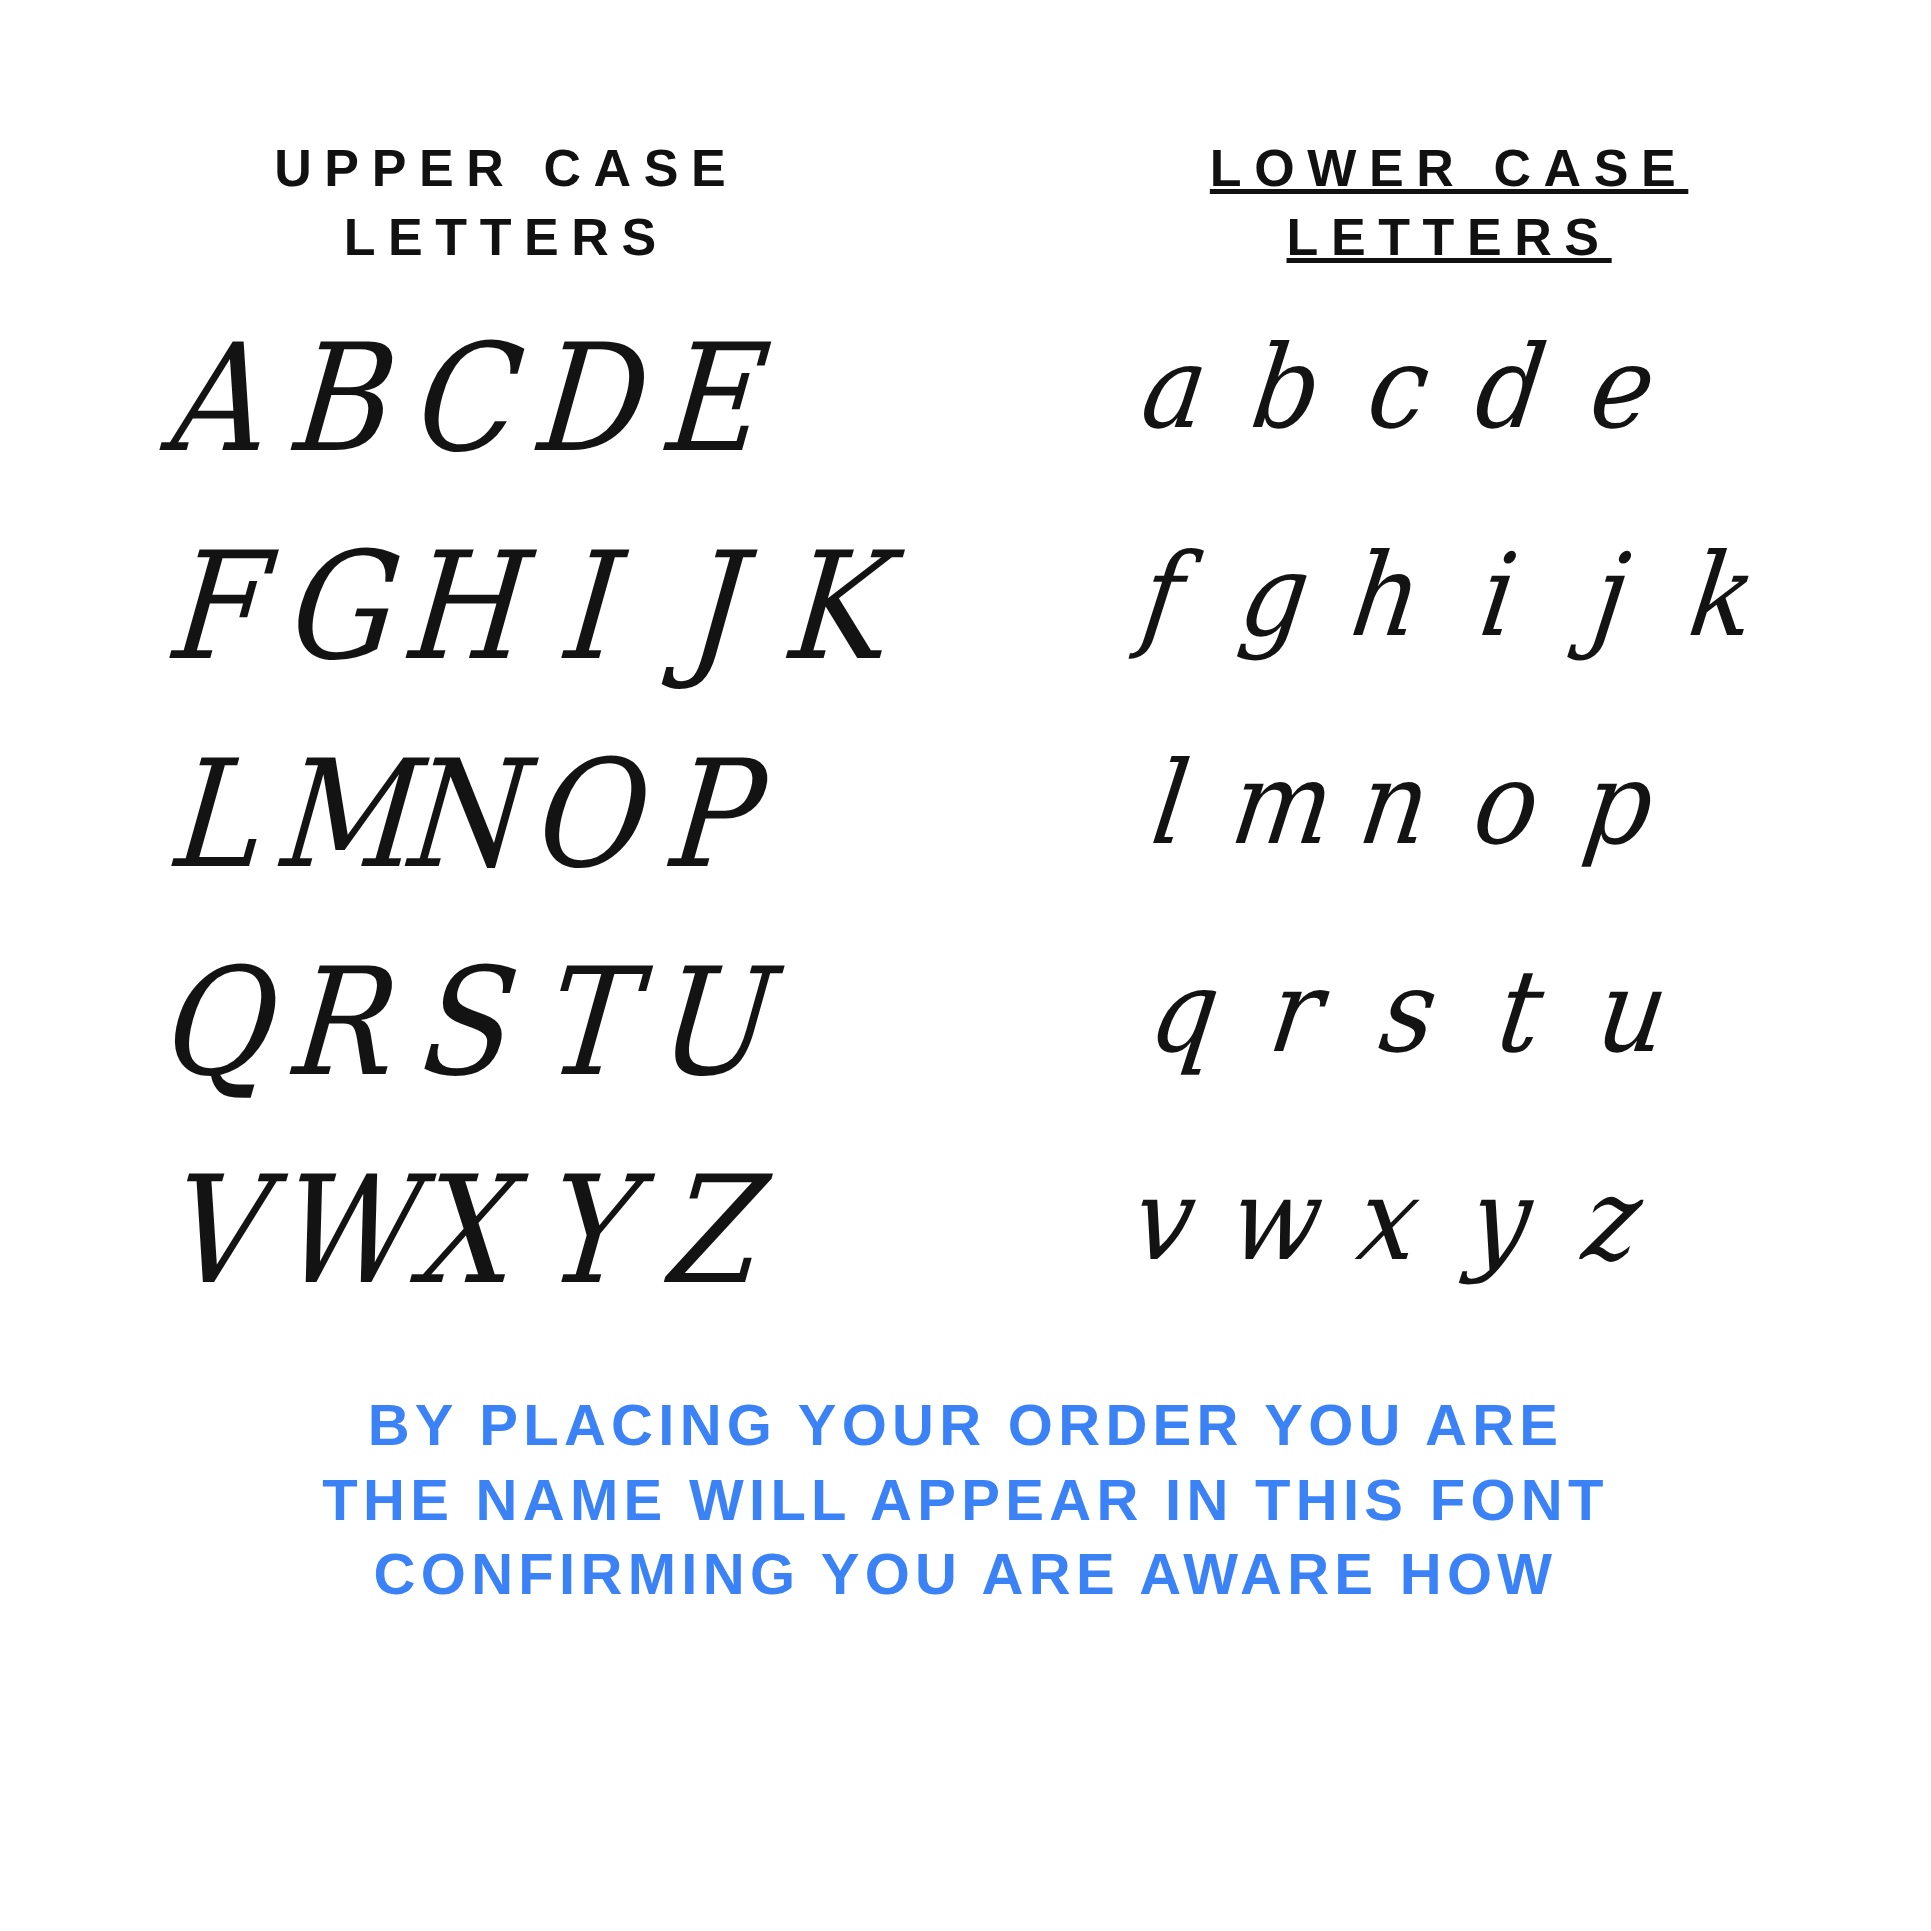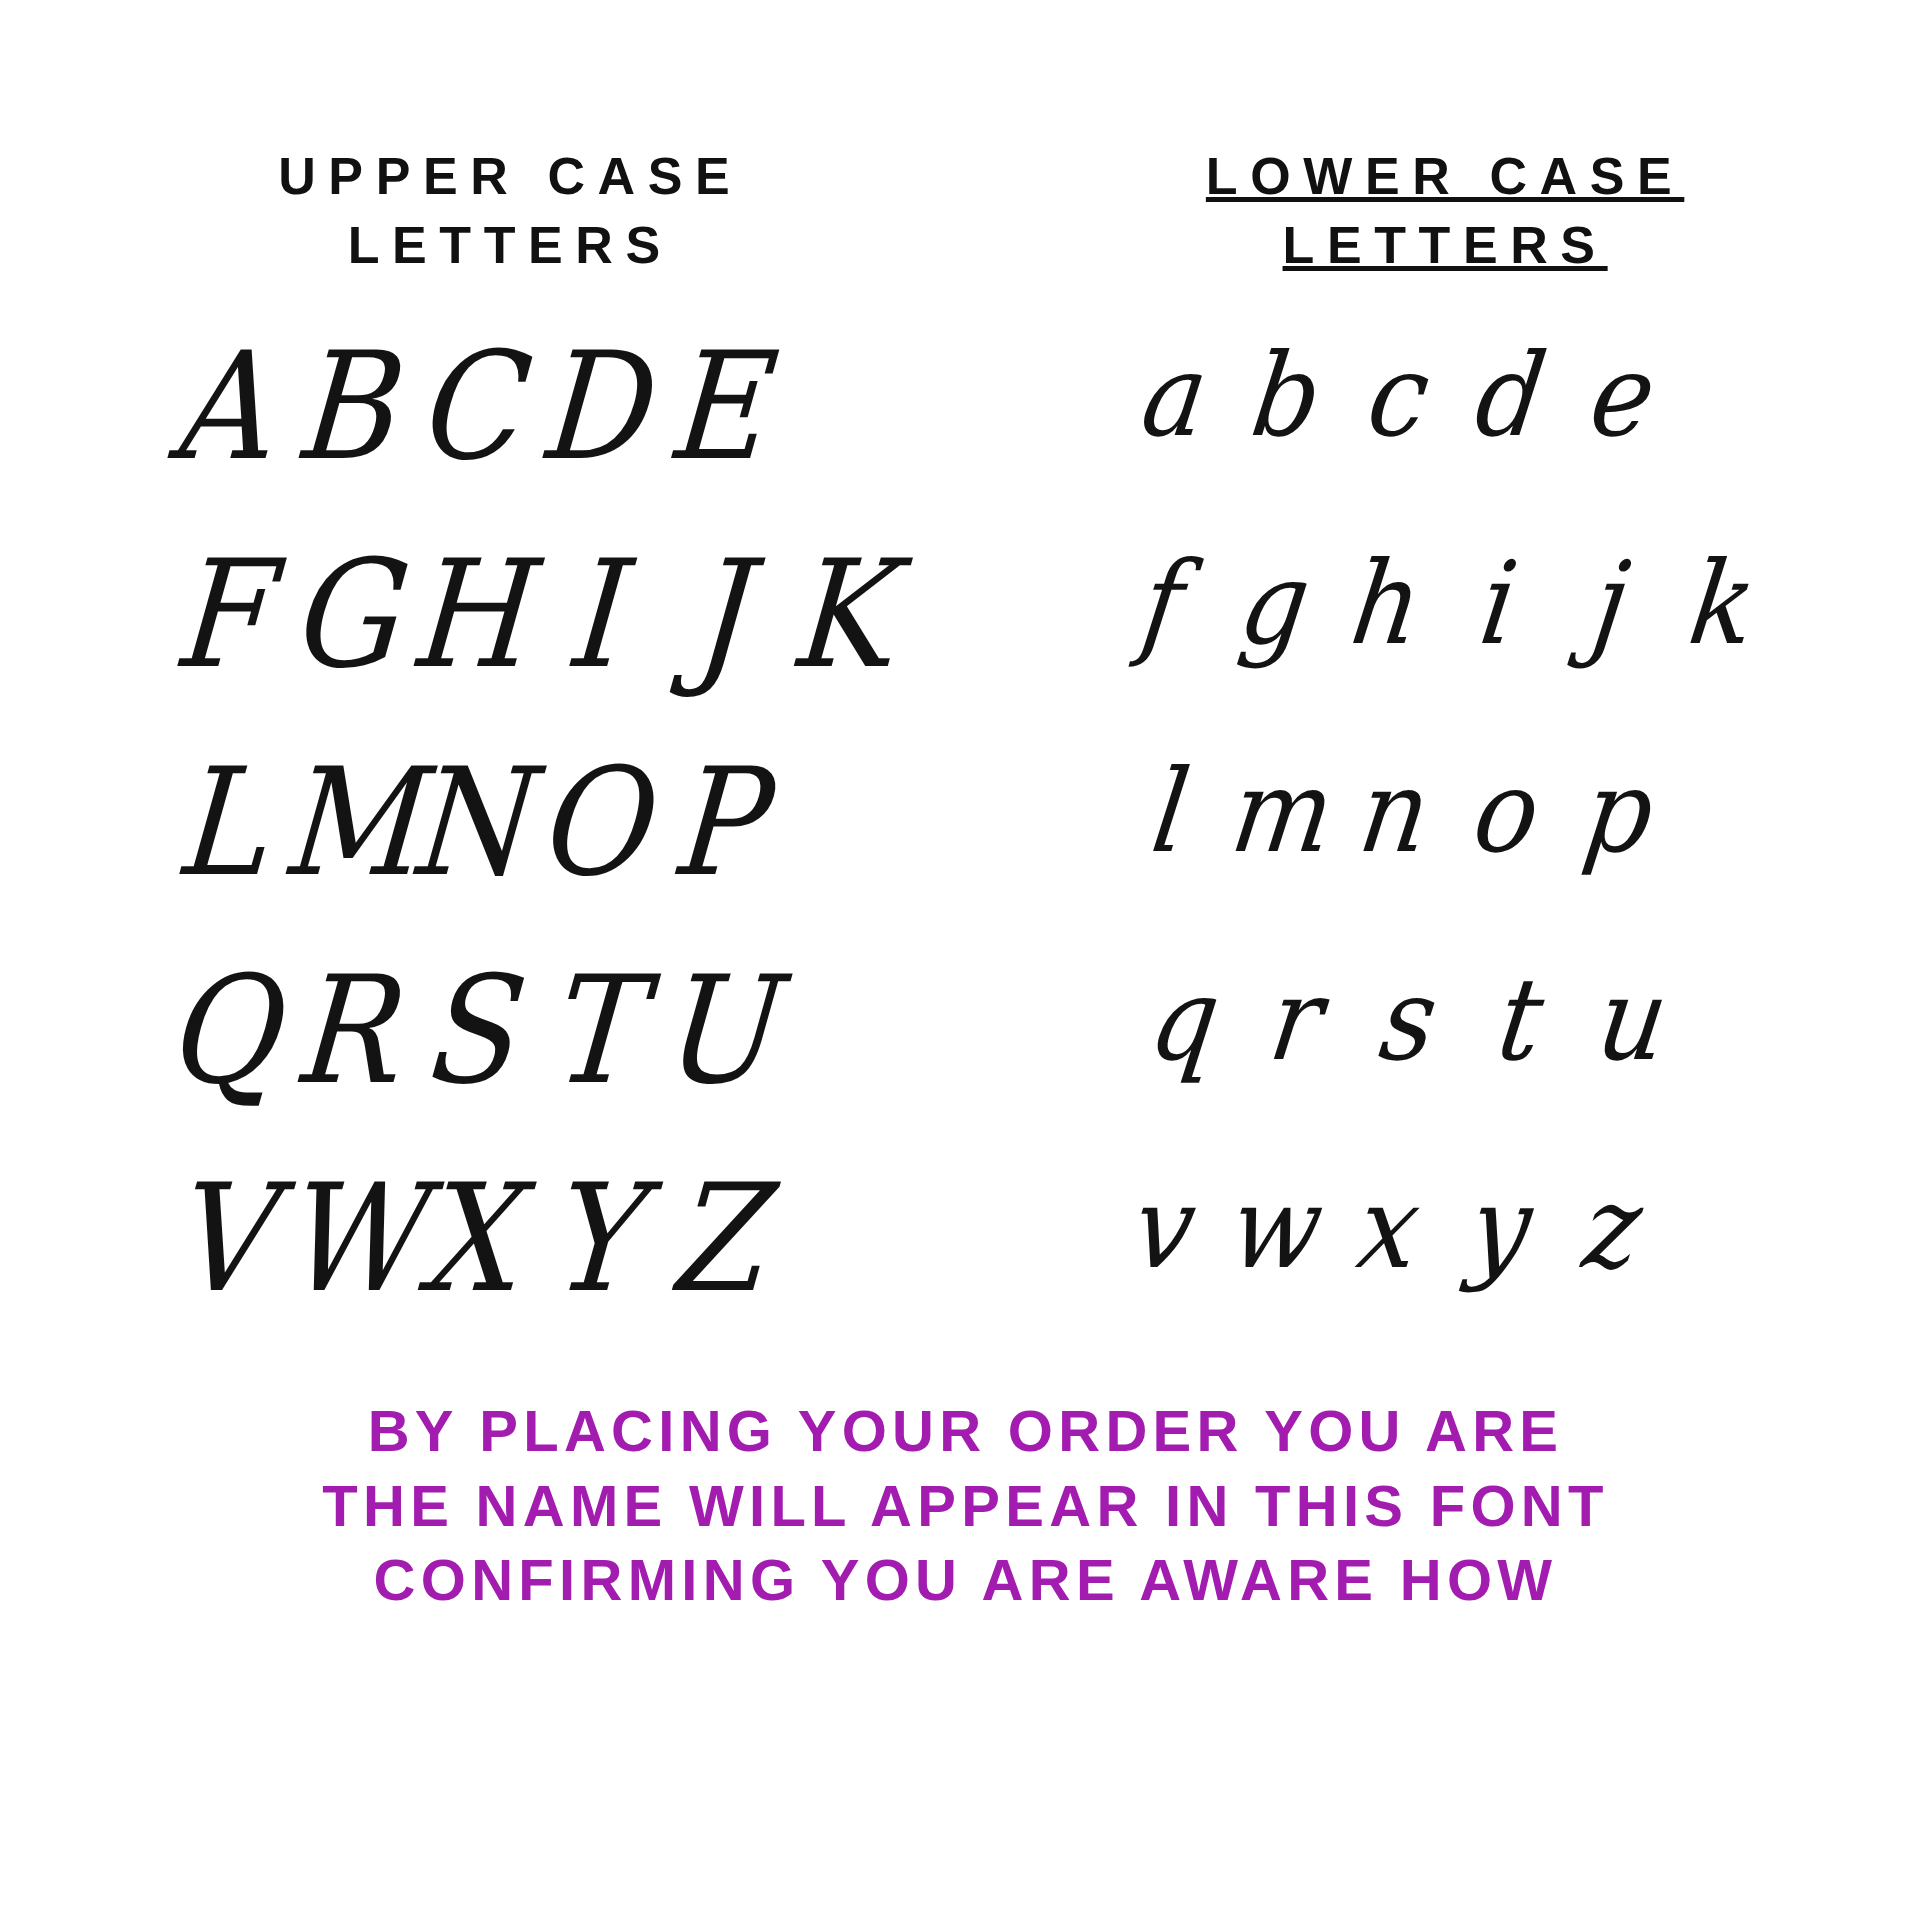--- a/index.html
+++ b/index.html
@@ -12,21 +12,21 @@
     height: 1931px;
     font-family: "Liberation Sans", sans-serif;
     color: #111111;
     overflow: hidden;
   }
   .page {
     position: relative;
     width: 1931px;
     height: 1704px;
     box-sizing: border-box;
-    padding: 16px;
+    padding: 8px;
     background: #ffffff;
   }
 
   
   .columns {
     display: flex;
     flex-direction: row;
     width: 100%;
     padding-top: 126px;
     box-sizing: border-box;
@@ -109,28 +109,28 @@
   .spec-right .glyph-row.row-lc-2 { padding-left: 7.7px; }
   .spec-right .glyph-row.row-lc-3 { padding-left: 15.4px; }
   .spec-right .glyph-row.row-lc-4 { padding-left: 29px; }
   .spec-right .glyph-row.row-lc-5 { padding-left: 9.7px; }
 
   
   .disclaimer {
     position: absolute;
     left: 0;
     right: 0;
-    bottom: 87px;
+    bottom: 93px;
     text-align: center;
     font-weight: bold;
     font-size: 58px;
     letter-spacing: 5.3px;
     line-height: 1.28;
     text-transform: uppercase;
-    color: #a21caf;
+    color: #3b82f6;
     padding: 0 23px;
     box-sizing: border-box;
   }
   .disclaimer .dline { display: block; white-space: nowrap; }
 </style>
 </head>
 <body>
 
 <div class="page">
 

